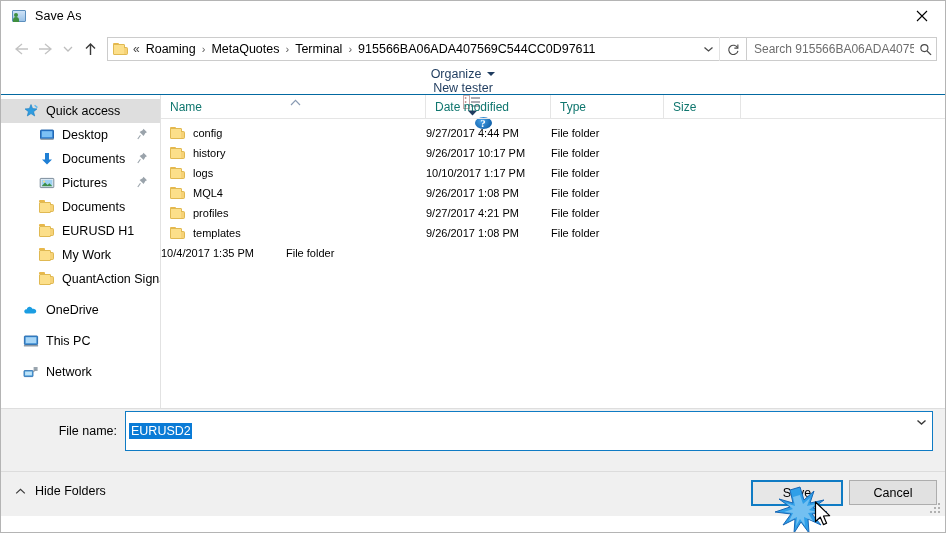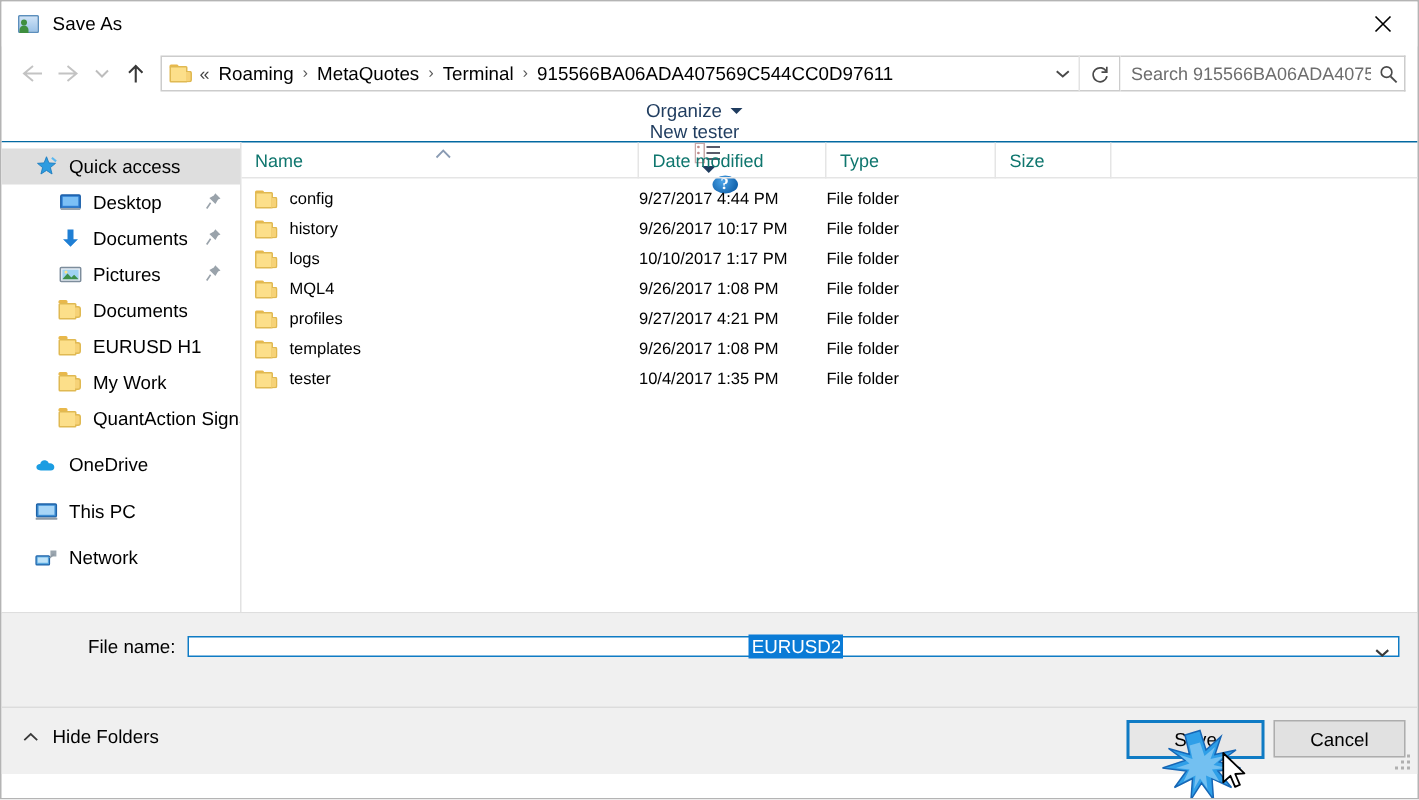--- a/index.html
+++ b/index.html
@@ -370,26 +370,25 @@
     text-align: right;
     padding-right: 8px;
     font-size: 12.5px;
     color: #000;
     box-sizing: border-box;
     flex: 0 0 auto;
   }
   .combo {
     flex: 1 1 auto;
     margin-right: 12px;
-    height: 14px;
-    display: flex;
-    align-items: center;
-    box-sizing: border-box;
-    position: relative;
-    justify-content: center;
+    height: 40px;
+    display: flex;
+    align-items: center;
+    box-sizing: border-box;
+    position: relative;
   }
   .combo.filename {
     background: #ffffff;
     border: 1px solid #0f7bc4;
   }
   .combo.filetype {
     background: #e2e2e2;
     border: 1px solid #cfcfcf;
   }
   .combo-val {
@@ -832,30 +831,20 @@
                 </span>
             </span>
             <span>templates</span>
           </div>
           <div class="cell-date">9/26/2017 1:08 PM</div>
           <div class="cell-type">File folder</div>
           <div class="cell-size"></div>
         </div>
 
         <div class="frow">
-          <div class="cell-name">
-            <span class="fico">
-              <span class="fold">
-                  <span class="tab"></span>
-                  <span class="bodyf"></span>
-                  <span class="side"></span>
-                </span>
-            </span>
-            <span>tester</span>
-          </div>
           <div class="cell-date">10/4/2017 1:35 PM</div>
           <div class="cell-type">File folder</div>
           <div class="cell-size"></div>
         </div>
 
       </div>
     </div>
   </div>
 
   <div class="formarea">

